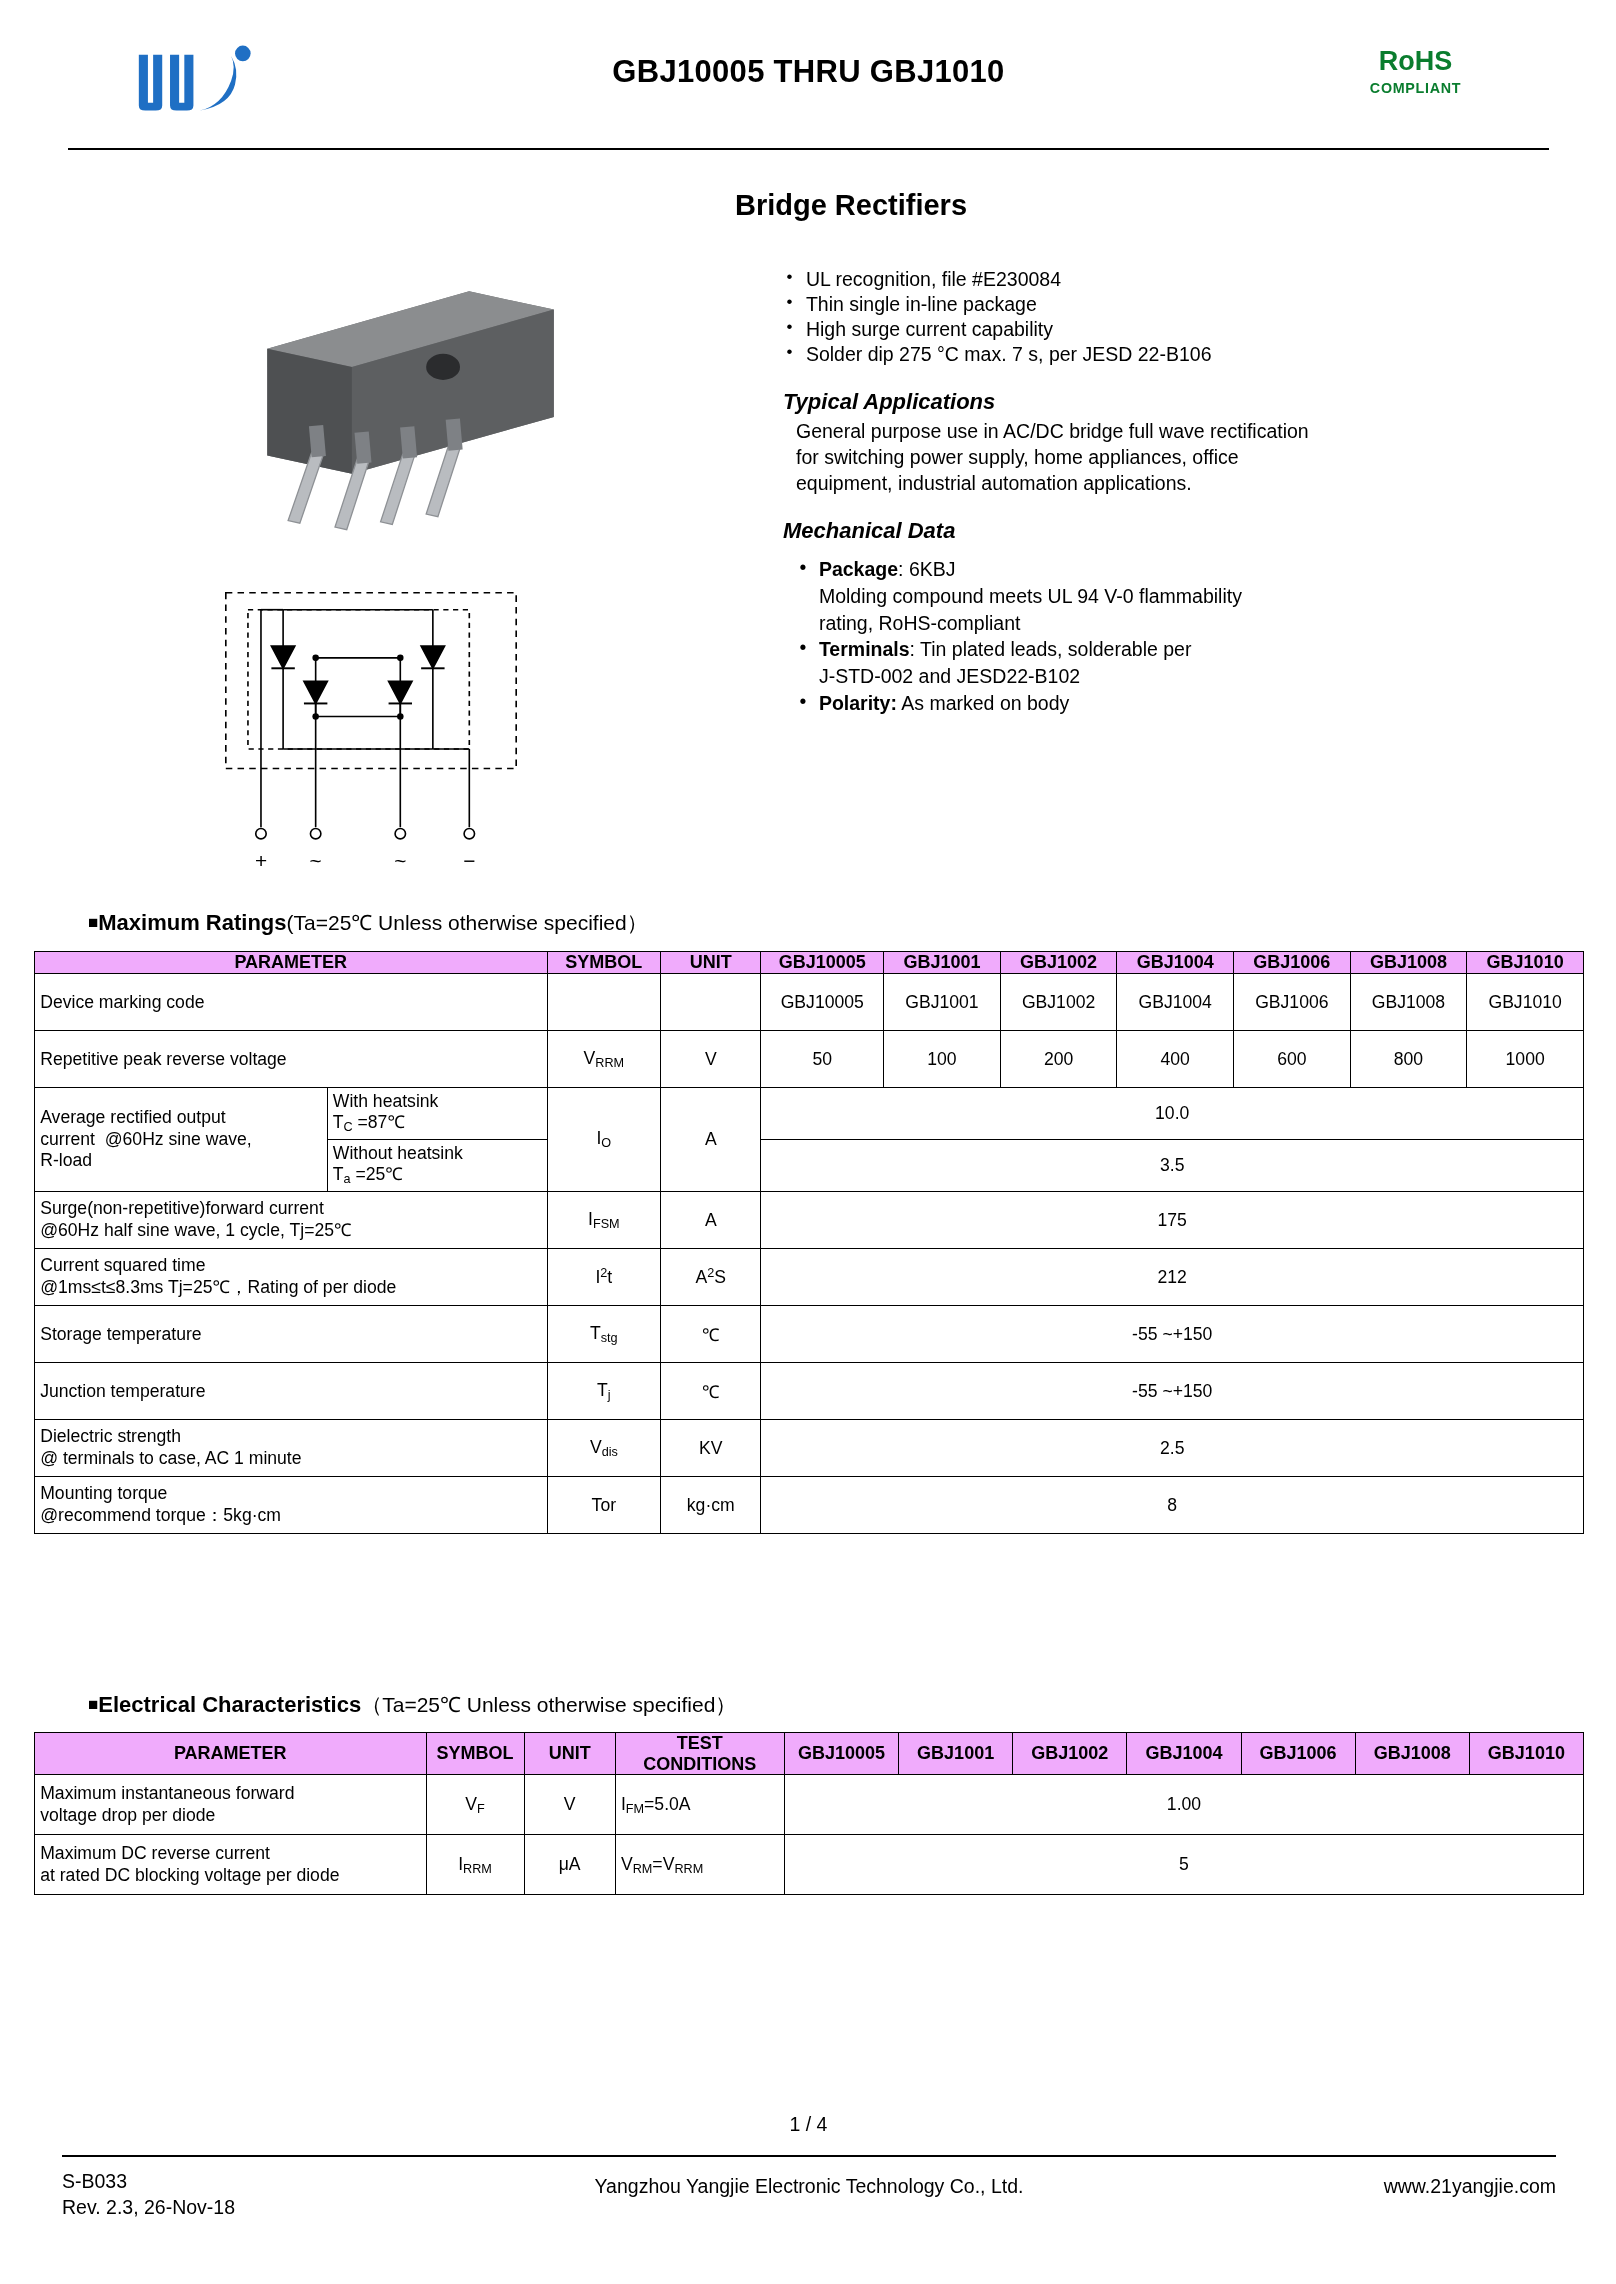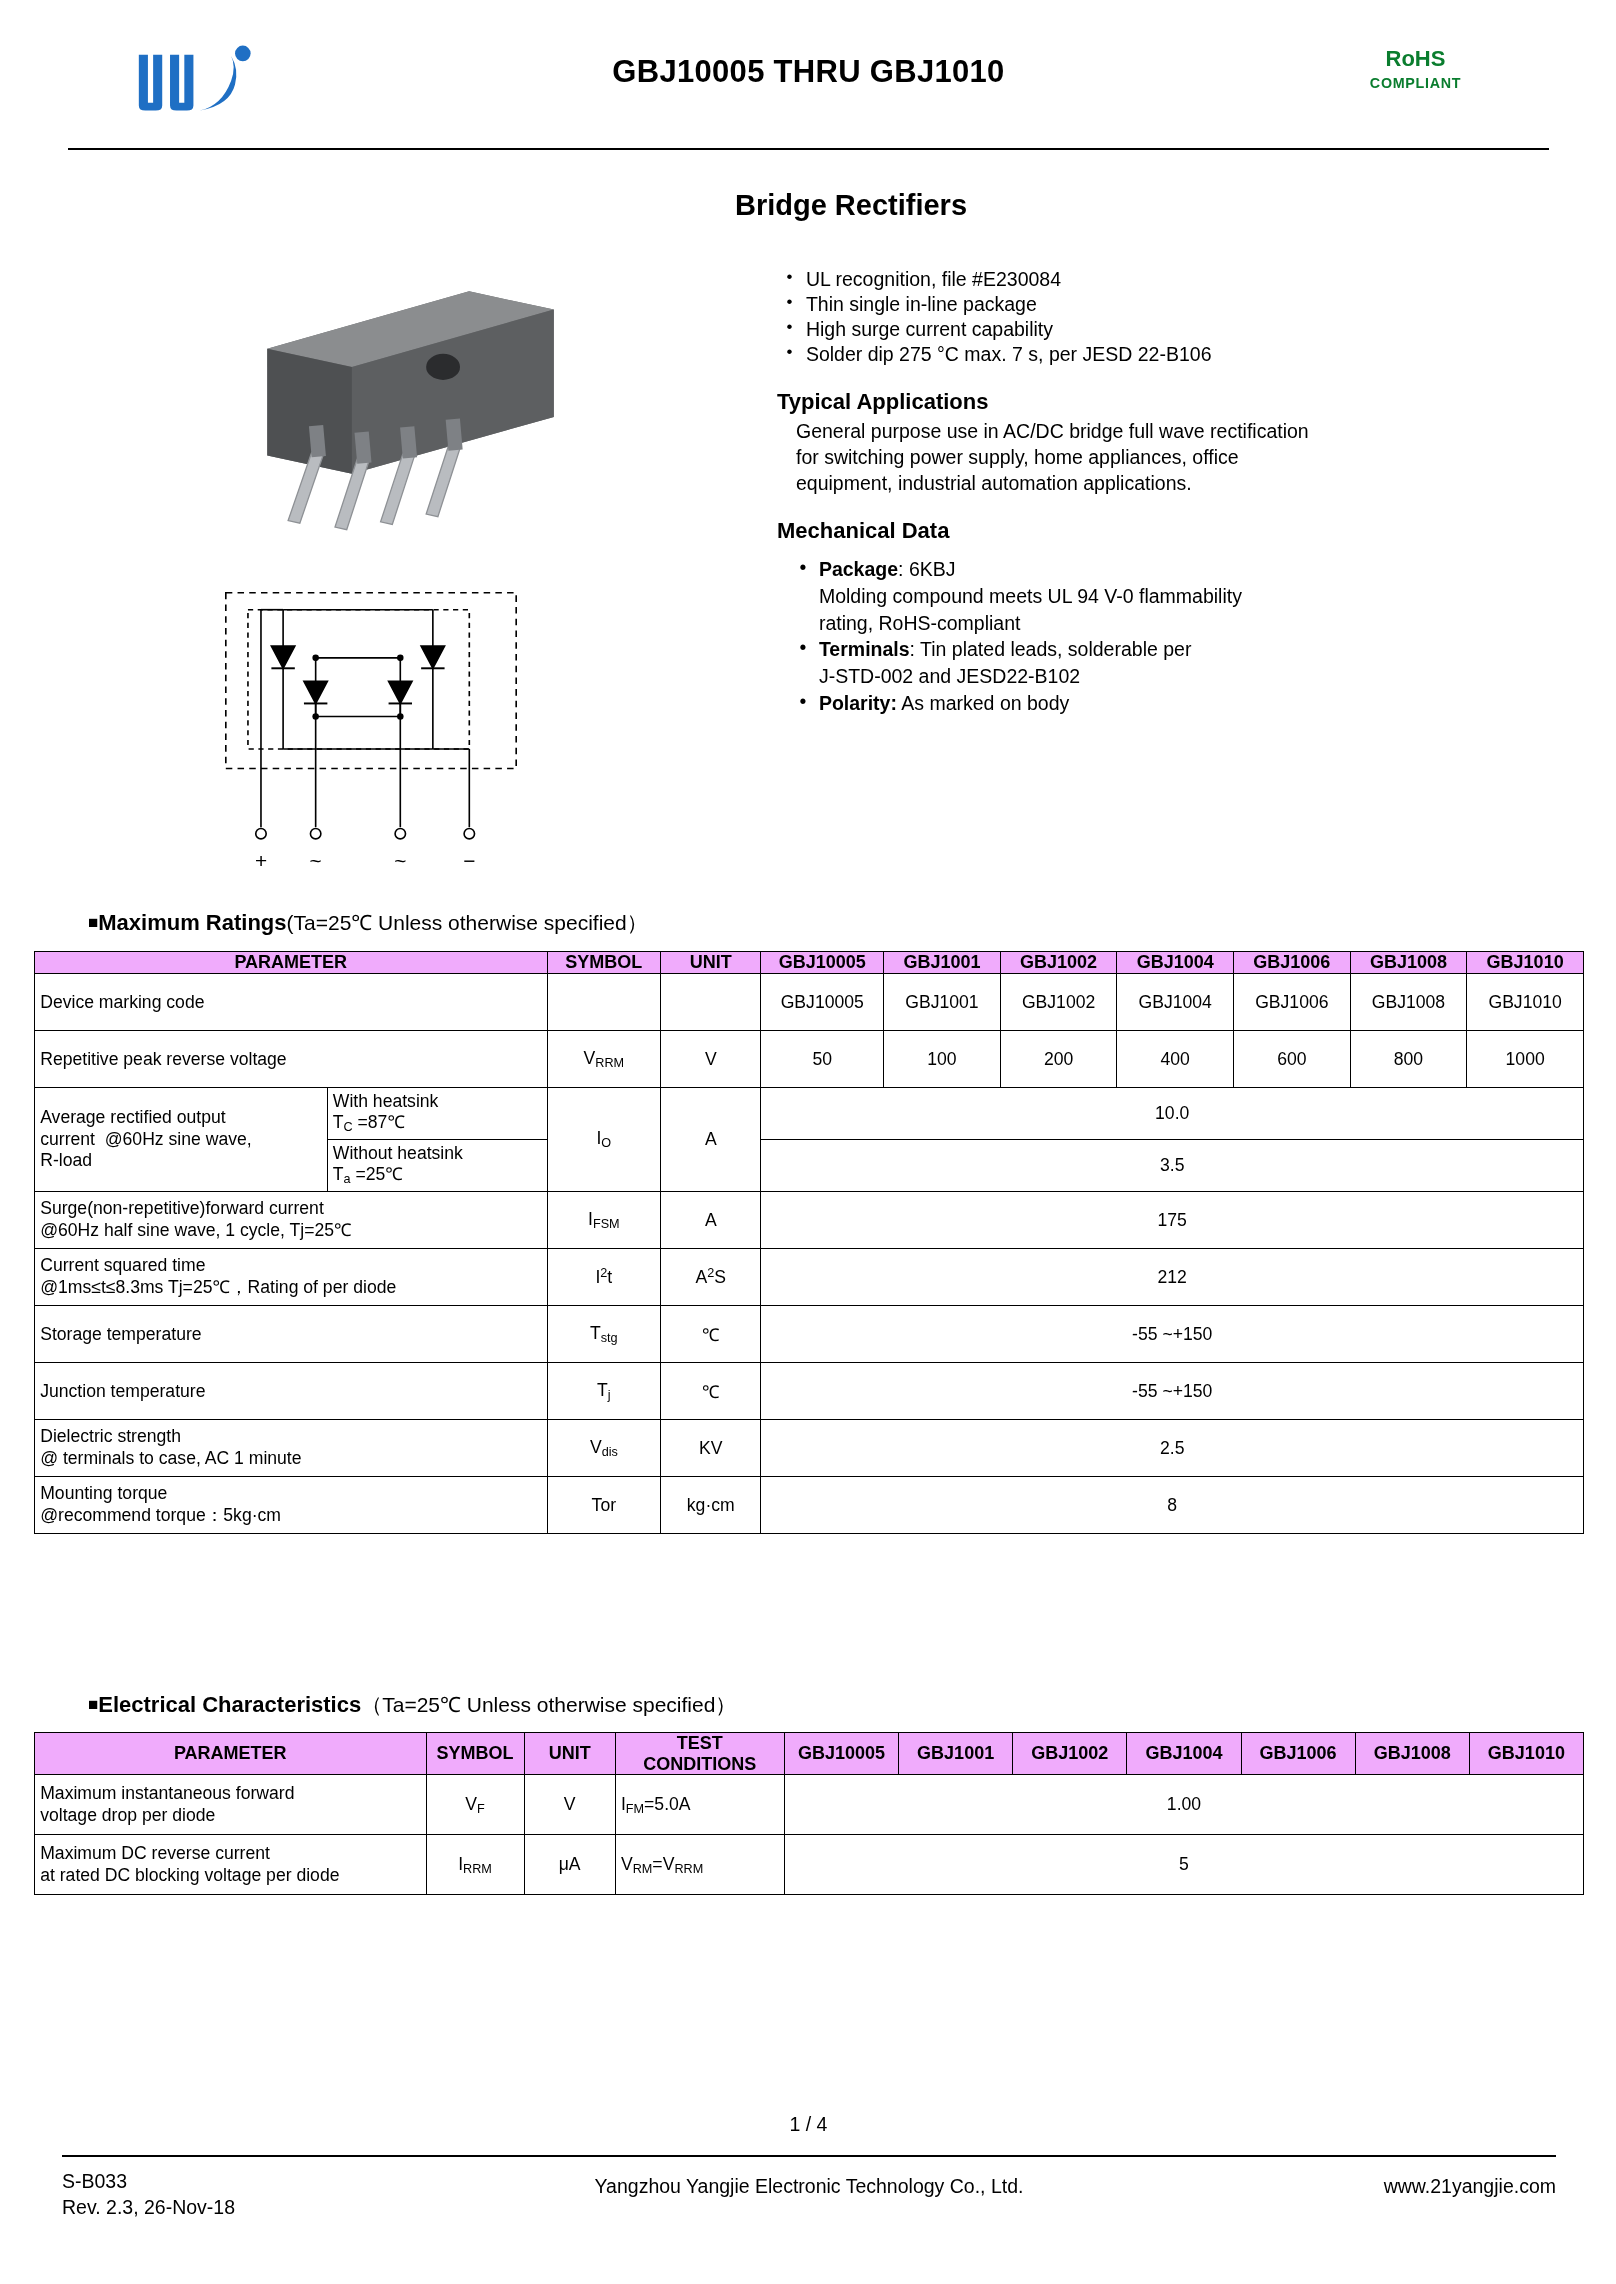--- a/index.html
+++ b/index.html
@@ -49,21 +49,21 @@
   }
   .rohs {
     position: absolute;
     right: 36px;
     top: 11.7px;
     text-align: center;
     width: 195px;
   }
   .rohs-main {
     color: #0a7d2e;
-    font-size: 22px;
+    font-size: 27px;
     font-weight: bold;
     line-height: 1.0;
   }
   .rohs-sub {
     color: #0a7d2e;
     font-size: 14.3px;
     font-weight: bold;
     letter-spacing: 0.7px;
     margin-top: 5.2px;
   }
@@ -111,21 +111,22 @@
     left: 763px;
     top: 267px;
     width: 788px;
   }
   .sec-head {
     font-size: 22px;
     font-weight: bold;
     margin: 0 0 3.9px 0;
   }
   .sec-head.indent {
-    margin-left: 14px;
+    margin-left: 20px;
+    font-style: italic;
   }
   ul.bullets {
     list-style: none;
     margin: 0;
     padding: 0 0 0 23.4px;
   }
   ul.bullets li {
     font-size: 19.5px;
     line-height: 1.28;
     position: relative;

